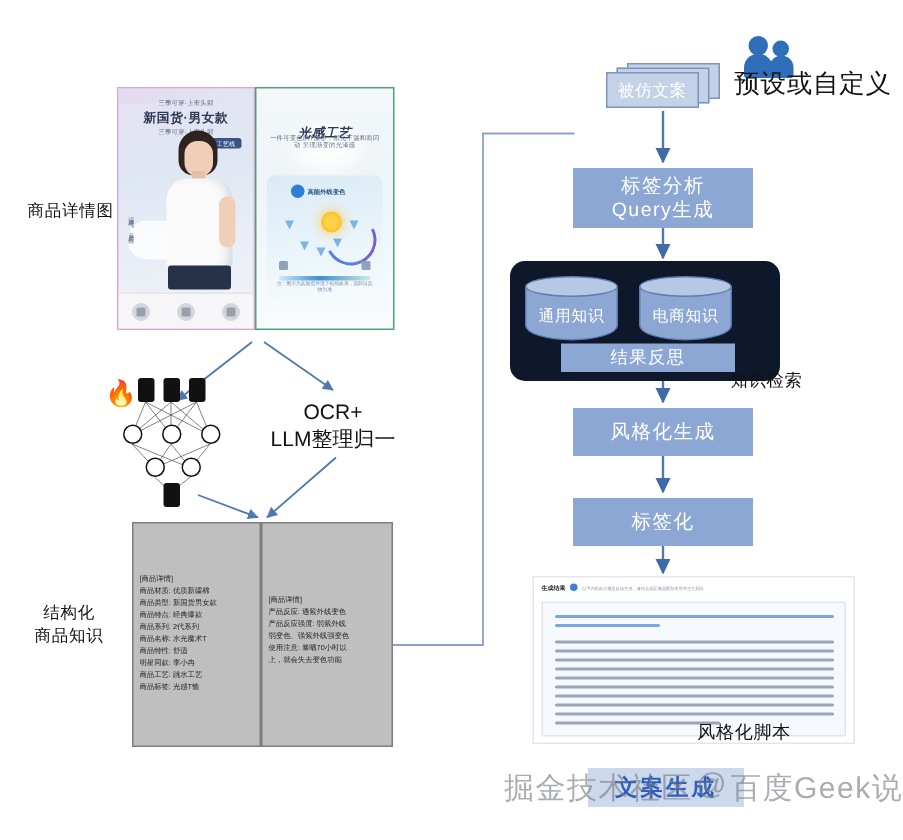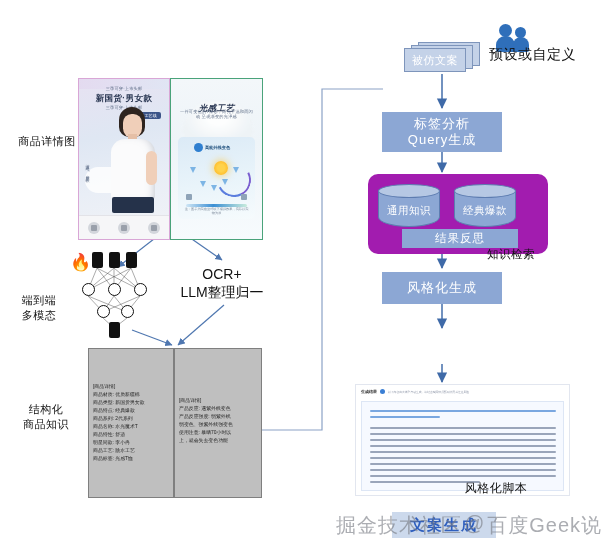--- a/index.html
+++ b/index.html
@@ -24,21 +24,20 @@
     color: #121212;
     letter-spacing: .5px;
     text-align: center;
     white-space: pre-line;
   }
 
   
   .phone {
     position: absolute;
     overflow: hidden;
-    margin-top: 20px;
   }
   .phone-a {
     left: 78px; top: 58px; width: 92px; height: 162px;
     border: 1.5px solid #d9a6d6;
     background: linear-gradient(168deg,#e7e2f2 0%, #dfe7f3 35%, #e9eef6 65%, #f2f3f7 100%);
   }
   .phone-b {
     left: 170px; top: 58px; width: 93px; height: 162px;
     border: 1.5px solid #4aa37a;
     background: linear-gradient(180deg,#f3f7fa 0%, #eef4f8 40%, #f7fbfd 100%);
@@ -200,22 +199,22 @@
     text-align:center;
     font-size:13px; line-height:1.25;
     letter-spacing:1px;
     white-space: pre-line;
   }
   .fbox-tag    { left:382px; top:112px; width:120px; height:40px; }
   .fbox-style  { left:382px; top:272px; width:120px; height:32px; }
   .fbox-label  { left:382px; top:332px; width:120px; height:32px; }
 
   .retrieval-panel {
-    position:absolute; left:368px; top:174px; width:180px; height:80px;
-    background:#a21caf; border-radius:10px;
+    position:absolute; left:340px; top:174px; width:180px; height:80px;
+    background:#0f172a; border-radius:10px;
   }
   .cyl {
     position:absolute; width:62px; height:46px;
   }
   .cyl-body {
     position:absolute; left:0; top:7px; width:62px; height:36px;
     background:#8ca7d4; border:1px solid #5d7cb0;
     border-radius: 0 0 31px 31px / 0 0 10px 10px;
   }
   .cyl-top {
@@ -280,21 +279,21 @@
     white-space:nowrap;
     display:flex; gap:2px;
   }
   .wm-at { font-size:20px; }
 
   
   .lbl-detail     { left:8px;  top:112px; width:78px;margin-top:22px; }
   .lbl-e2e        { left:10px; top:293px; width:58px; }
   .lbl-ocr        { left:166px; top:265px; width:112px; font-size:14px; line-height:1.3; letter-spacing:0; }
   .lbl-struct     { left:10px; top:402px; width:72px; }
-  .lbl-preset     { left:489px; top:45px;  width:106px; text-align:left; font-size:14px;}
+  .lbl-preset     { left:489px; top:45px;  width:106px; text-align:center; font-size:17px;}
   .lbl-retrieval  { left:478px; top:247px; width:66px; font-size:11.5px; }
   .lbl-script     { left:456px; top:480px; width:80px; font-size:12px; }
 </style>
 </head>
 <body>
 
 <div class="stage">
 
   <svg class="svg-layer" width="602" height="560" viewBox="0 0 602 560">
     <defs>
@@ -393,22 +392,20 @@
     <div class="nn-sq" style="left:39px; top:0px;"></div>
     <div class="nn-sq" style="left:56px; top:0px;"></div>
     <div class="nn-node" style="left:12px; top:31px;"></div>
     <div class="nn-node" style="left:38px; top:31px;"></div>
     <div class="nn-node" style="left:64px; top:31px;"></div>
     <div class="nn-node" style="left:27px; top:53px;"></div>
     <div class="nn-node" style="left:51px; top:53px;"></div>
     <div class="nn-sq" style="left:39px; top:70px;"></div>
   </div>
 
-  <div class="abs cn-label lbl-e2e">端到端
-多模态</div>
   <div class="abs cn-label lbl-ocr">OCR+
 LLM整理归一</div>
 
   <div class="kbox kbox-l">
     <div class="ktext ktext-l">[商品详情]</div>
     <div class="ktext" style="top:42px;" id="kleft">商品材质: 优质新疆棉
 商品类型: 新国货男女款
 商品特点: 经典爆款
 商品系列: 2代系列
 商品名称: 水光魔术T
@@ -454,27 +451,28 @@
 
   <div class="retrieval-panel">
     <div class="cyl cyl-a">
       <div class="cyl-body"></div>
       <div class="cyl-top"></div>
       <div class="cyl-txt">通用知识</div>
     </div>
     <div class="cyl cyl-b">
       <div class="cyl-body"></div>
       <div class="cyl-top"></div>
-      <div class="cyl-txt">经典爆款</div>
+      <div class="cyl-txt">电商知识</div>
     </div>
     <div class="reflect">结果反思</div>
   </div>
   <div class="abs cn-label lbl-retrieval">知识检索</div>
 
   <div class="fbox fbox-style">风格化生成</div>
+  <div class="fbox fbox-label">标签化</div>
 
   <div class="docprev">
     <div class="dp-head">
       <span class="dp-head-txt">生成结果</span>
       <span class="dp-head-dot"></span>
       <span class="dp-head-sub">以下内容由大模型自动生成，请结合实际情况甄别使用并注意风险</span>
     </div>
     <div class="dp-card">
       <div class="dp-line blue" style="left:8px; top:8px;  width:186px;"></div>
       <div class="dp-line blue" style="left:8px; top:14px; width:70px;"></div>

